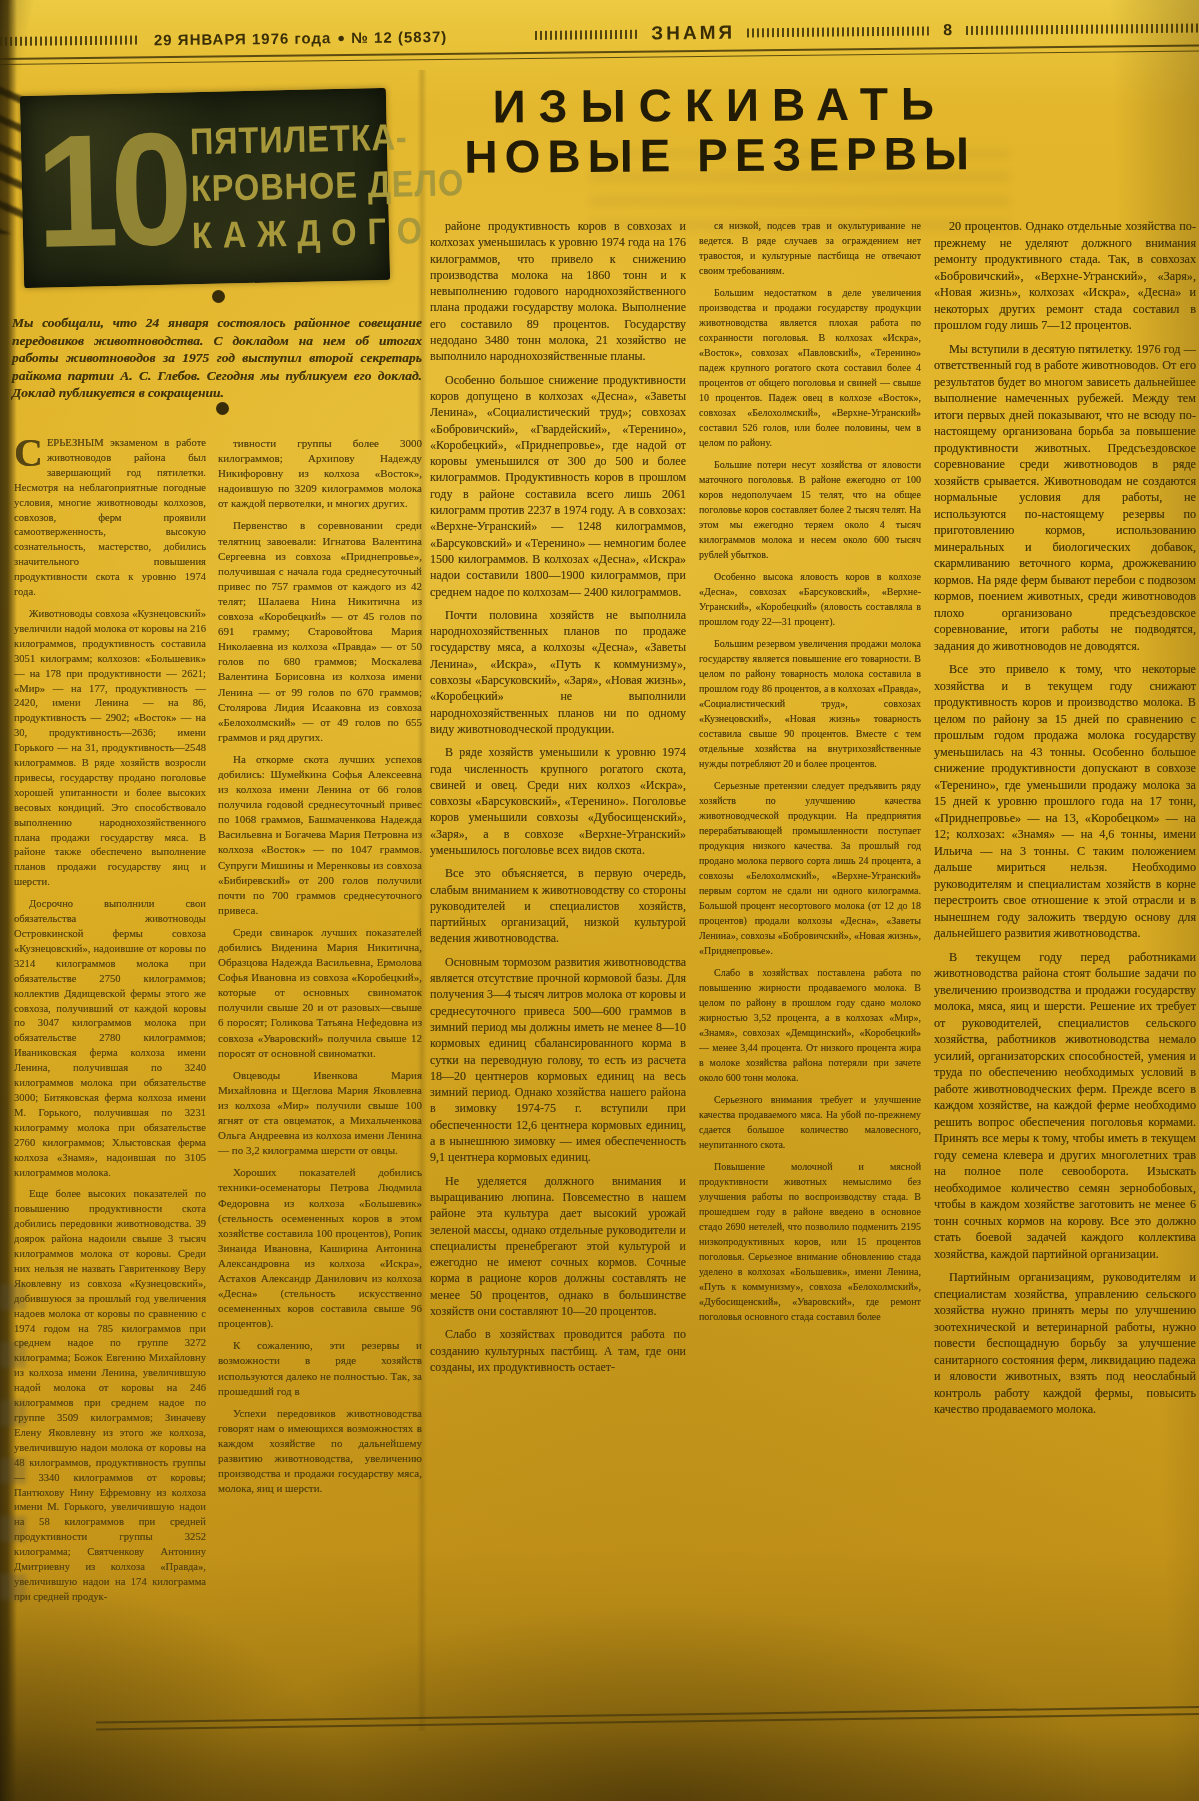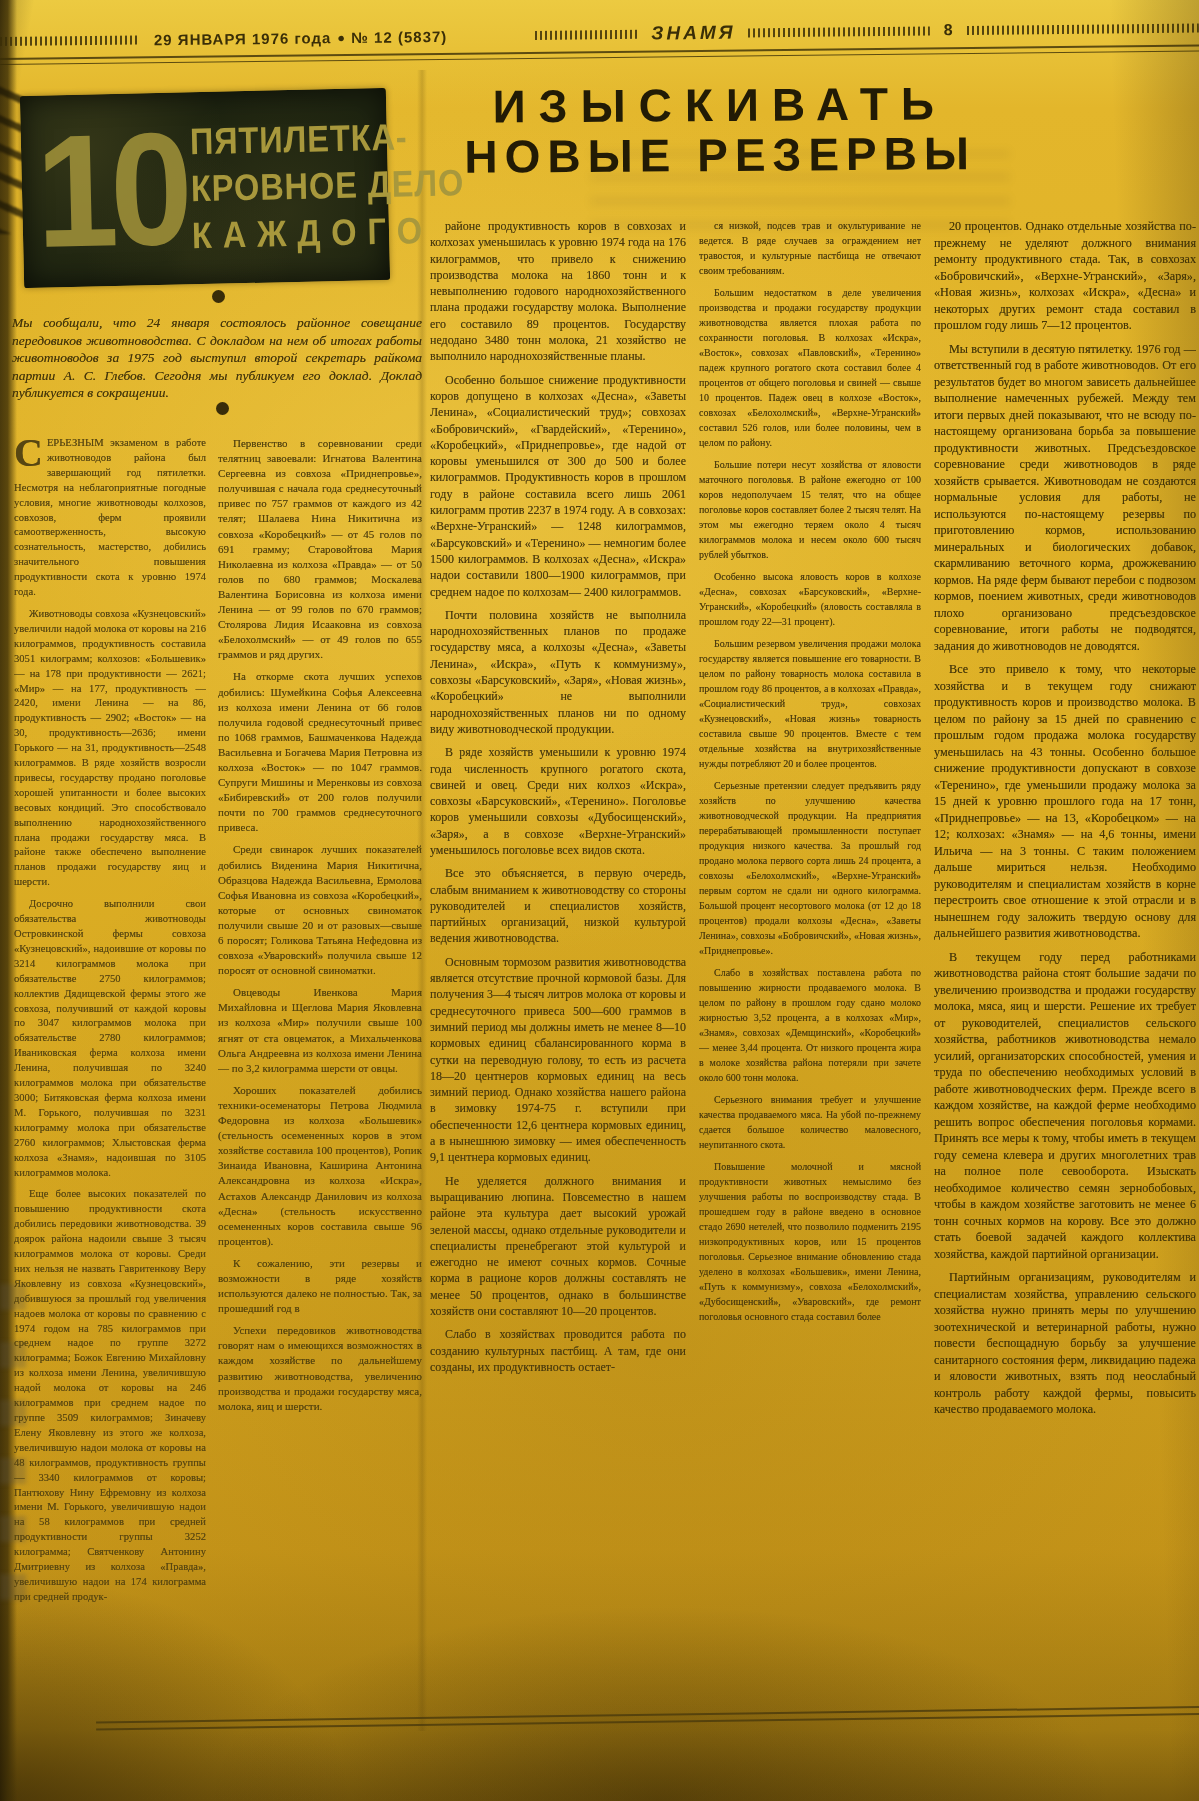--- a/index.html
+++ b/index.html
@@ -30,21 +30,21 @@
     font-weight:bold;}
   .ticks{height:9px;align-self:center;
     background:repeating-linear-gradient(90deg,#3a2e07 0 2px,rgba(0,0,0,0) 2px 5px);opacity:.85;}
   .t1{width:138px;}
   .t2{width:104px;margin-left:88px;}
   .t3{width:182px;}
   .t4{flex:1;}
   .mh-date{font-size:15px;margin-left:16px;letter-spacing:1px;}
   .mh-bullet{font-size:13px;margin:0 6px;}
   .mh-issue{font-size:15px;letter-spacing:1px;}
-  .mh-title{font-size:19px;letter-spacing:3px;margin:16px 12px;font-style:italic;}
+  .mh-title{font-size:19px;letter-spacing:3px;margin:16px 12px;}
   .mh-page{font-size:16px;margin:0 14px;}
   .mh-rule{margin-top:4px;height:4px;border-top:2px solid #3a2e07;border-bottom:1px solid #3a2e07;
     opacity:.8;}
 
   
   .emblem{position:absolute;left:22px;top:92px;width:366px;height:192px;display:flex;
     align-items:center;transform:rotate(-1.3deg);border-radius:3px;color:#a8983c;
     font-family:"Liberation Sans",sans-serif;
     background:
       radial-gradient(circle at 18% 28%, rgba(190,170,70,0.14), transparent 42%),
@@ -56,21 +56,21 @@
     padding:0 6px 0 14px;transform:scaleY(1.08);opacity:.82;}
   .emblem-lines{display:flex;flex-direction:column;justify-content:center;gap:2px;}
   .emblem-lines div{font-size:37px;font-weight:bold;line-height:45px;letter-spacing:1px;
     transform:scaleX(.88);transform-origin:left center;white-space:nowrap;}
 
   .sep-dot{position:absolute;width:13px;height:13px;border-radius:50%;background:#261d04;opacity:.9;}
   .dot1{left:212px;top:290px;}
   .dot2{left:216px;top:402px;}
 
   
-  .intro{position:absolute;left:12px;top:314px;width:410px;font-style:italic;font-weight:normal;
+  .intro{position:absolute;left:12px;top:314px;width:410px;font-style:italic;font-weight:bold;
     font-size:13.5px;line-height:17.5px;color:#43350a;text-align:justify;
     text-shadow:0 0 .4px rgba(60,45,10,.6);}
 
   
   .headline{position:absolute;left:428px;top:80px;width:584px;text-align:center;
     font-family:"Liberation Sans",sans-serif;font-weight:bold;color:#221b05;
     transform:rotate(-0.4deg);}
   .headline .h1{font-size:46px;line-height:50px;letter-spacing:13px;white-space:nowrap;}
   .headline .h2{font-size:46px;line-height:50px;letter-spacing:7px;white-space:nowrap;}
   .ghost{position:absolute;left:590px;top:150px;width:420px;height:80px;pointer-events:none;
@@ -144,20 +144,21 @@
   <div class="ghost"></div>
 
   <div class="cols-left">
     <div class="col c0">
         <p class="para first"><span class="dropcap">С</span>ЕРЬЕЗНЫМ экзаменом в работе животноводов района был завершающий год пятилетки. Несмотря на неблагоприятные погодные условия, многие животноводы колхозов, совхозов, ферм проявили самоотверженность, высокую сознательность, мастерство, добились значительного повышения продуктивности скота к уровню 1974 года.</p>
         <p class="para">Животноводы совхоза «Кузнецовский» увеличили надой молока от коровы на 216 килограммов, продуктивность составила 3051 килограмм; колхозов: «Большевик» — на 178 при продуктивности — 2621; «Мир» — на 177, продуктивность — 2420, имени Ленина — на 86, продуктивность — 2902; «Восток» — на 30, продуктивность—2636; имени Горького — на 31, продуктивность—2548 килограммов. В ряде хозяйств возросли привесы, государству продано поголовье хорошей упитанности и более высоких весовых кондиций. Это способствовало выполнению народнохозяйственного плана продажи государству мяса. В районе также обеспечено выполнение планов продажи государству яиц и шерсти.</p>
         <p class="para">Досрочно выполнили свои обязательства животноводы Островкинской фермы совхоза «Кузнецовский», надоившие от коровы по 3214 килограммов молока при обязательстве 2750 килограммов; коллектив Дядищевской фермы этого же совхоза, получивший от каждой коровы по 3047 килограммов молока при обязательстве 2780 килограммов; Иваниковская ферма колхоза имени Ленина, получившая по 3240 килограммов молока при обязательстве 3000; Битяковская ферма колхоза имени М. Горького, получившая по 3231 килограмму молока при обязательстве 2760 килограммов; Хлыстовская ферма колхоза «Знамя», надоившая по 3105 килограммов молока.</p>
         <p class="para">Еще более высоких показателей по повышению продуктивности скота добились передовики животноводства. 39 доярок района надоили свыше 3 тысяч килограммов молока от коровы. Среди них нельзя не назвать Гавритенкову Веру Яковлевну из совхоза «Кузнецовский», добившуюся за прошлый год увеличения надоев молока от коровы по сравнению с 1974 годом на 785 килограммов при среднем надое по группе 3272 килограмма; Божок Евгению Михайловну из колхоза имени Ленина, увеличившую надой молока от коровы на 246 килограммов при среднем надое по группе 3509 килограммов; Зиначеву Елену Яковлевну из этого же колхоза, увеличившую надои молока от коровы на 48 килограммов, продуктивность группы — 3340 килограммов от коровы; Пантюхову Нину Ефремовну из колхоза имени М. Горького, увеличившую надои на 58 килограммов при средней продуктивности группы 3252 килограмма; Святченкову Антонину Дмитриевну из колхоза «Правда», увеличившую надои на 174 килограмма при средней продук-</p>
       </div>
     <div class="col c1">
+        <p class="para">тивности группы более 3000 килограммов; Архипову Надежду Никифоровну из колхоза «Восток», надоившую по 3209 килограммов молока от каждой первотелки, и многих других.</p>
         <p class="para">Первенство в соревновании среди телятниц завоевали: Игнатова Валентина Сергеевна из совхоза «Приднепровье», получившая с начала года среднесуточный привес по 757 граммов от каждого из 42 телят; Шалаева Нина Никитична из совхоза «Коробецкий» — от 45 голов по 691 грамму; Старовойтова Мария Николаевна из колхоза «Правда» — от 50 голов по 680 граммов; Москалева Валентина Борисовна из колхоза имени Ленина — от 99 голов по 670 граммов; Столярова Лидия Исааковна из совхоза «Белохолмский» — от 49 голов по 655 граммов и ряд других.</p>
         <p class="para">На откорме скота лучших успехов добились: Шумейкина Софья Алексеевна из колхоза имени Ленина от 66 голов получила годовой среднесуточный привес по 1068 граммов, Башмаченкова Надежда Васильевна и Богачева Мария Петровна из колхоза «Восток» — по 1047 граммов. Супруги Мишины и Меренковы из совхоза «Бибиревский» от 200 голов получили почти по 700 граммов среднесуточного привеса.</p>
         <p class="para">Среди свинарок лучших показателей добились Виденина Мария Никитична, Образцова Надежда Васильевна, Ермолова Софья Ивановна из совхоза «Коробецкий», которые от основных свиноматок получили свыше 20 и от разовых—свыше 6 поросят; Голикова Татьяна Нефедовна из совхоза «Уваровский» получила свыше 12 поросят от основной свиноматки.</p>
         <p class="para">Овцеводы Ивенкова Мария Михайловна и Щеглова Мария Яковлевна из колхоза «Мир» получили свыше 100 ягнят от ста овцематок, а Михальченкова Ольга Андреевна из колхоза имени Ленина — по 3,2 килограмма шерсти от овцы.</p>
         <p class="para">Хороших показателей добились техники-осеменаторы Петрова Людмила Федоровна из колхоза «Большевик» (стельность осемененных коров в этом хозяйстве составила 100 процентов), Ропик Зинаида Ивановна, Каширина Антонина Александровна из колхоза «Искра», Астахов Александр Данилович из колхоза «Десна» (стельность искусственно осемененных коров составила свыше 96 процентов).</p>
         <p class="para">К сожалению, эти резервы и возможности в ряде хозяйств используются далеко не полностью. Так, за прошедший год в</p>
         <p class="para">Успехи передовиков животноводства говорят нам о имеющихся возможностях в каждом хозяйстве по дальнейшему развитию животноводства, увеличению производства и продажи государству мяса, молока, яиц и шерсти.</p>
       </div>
   </div>
 

